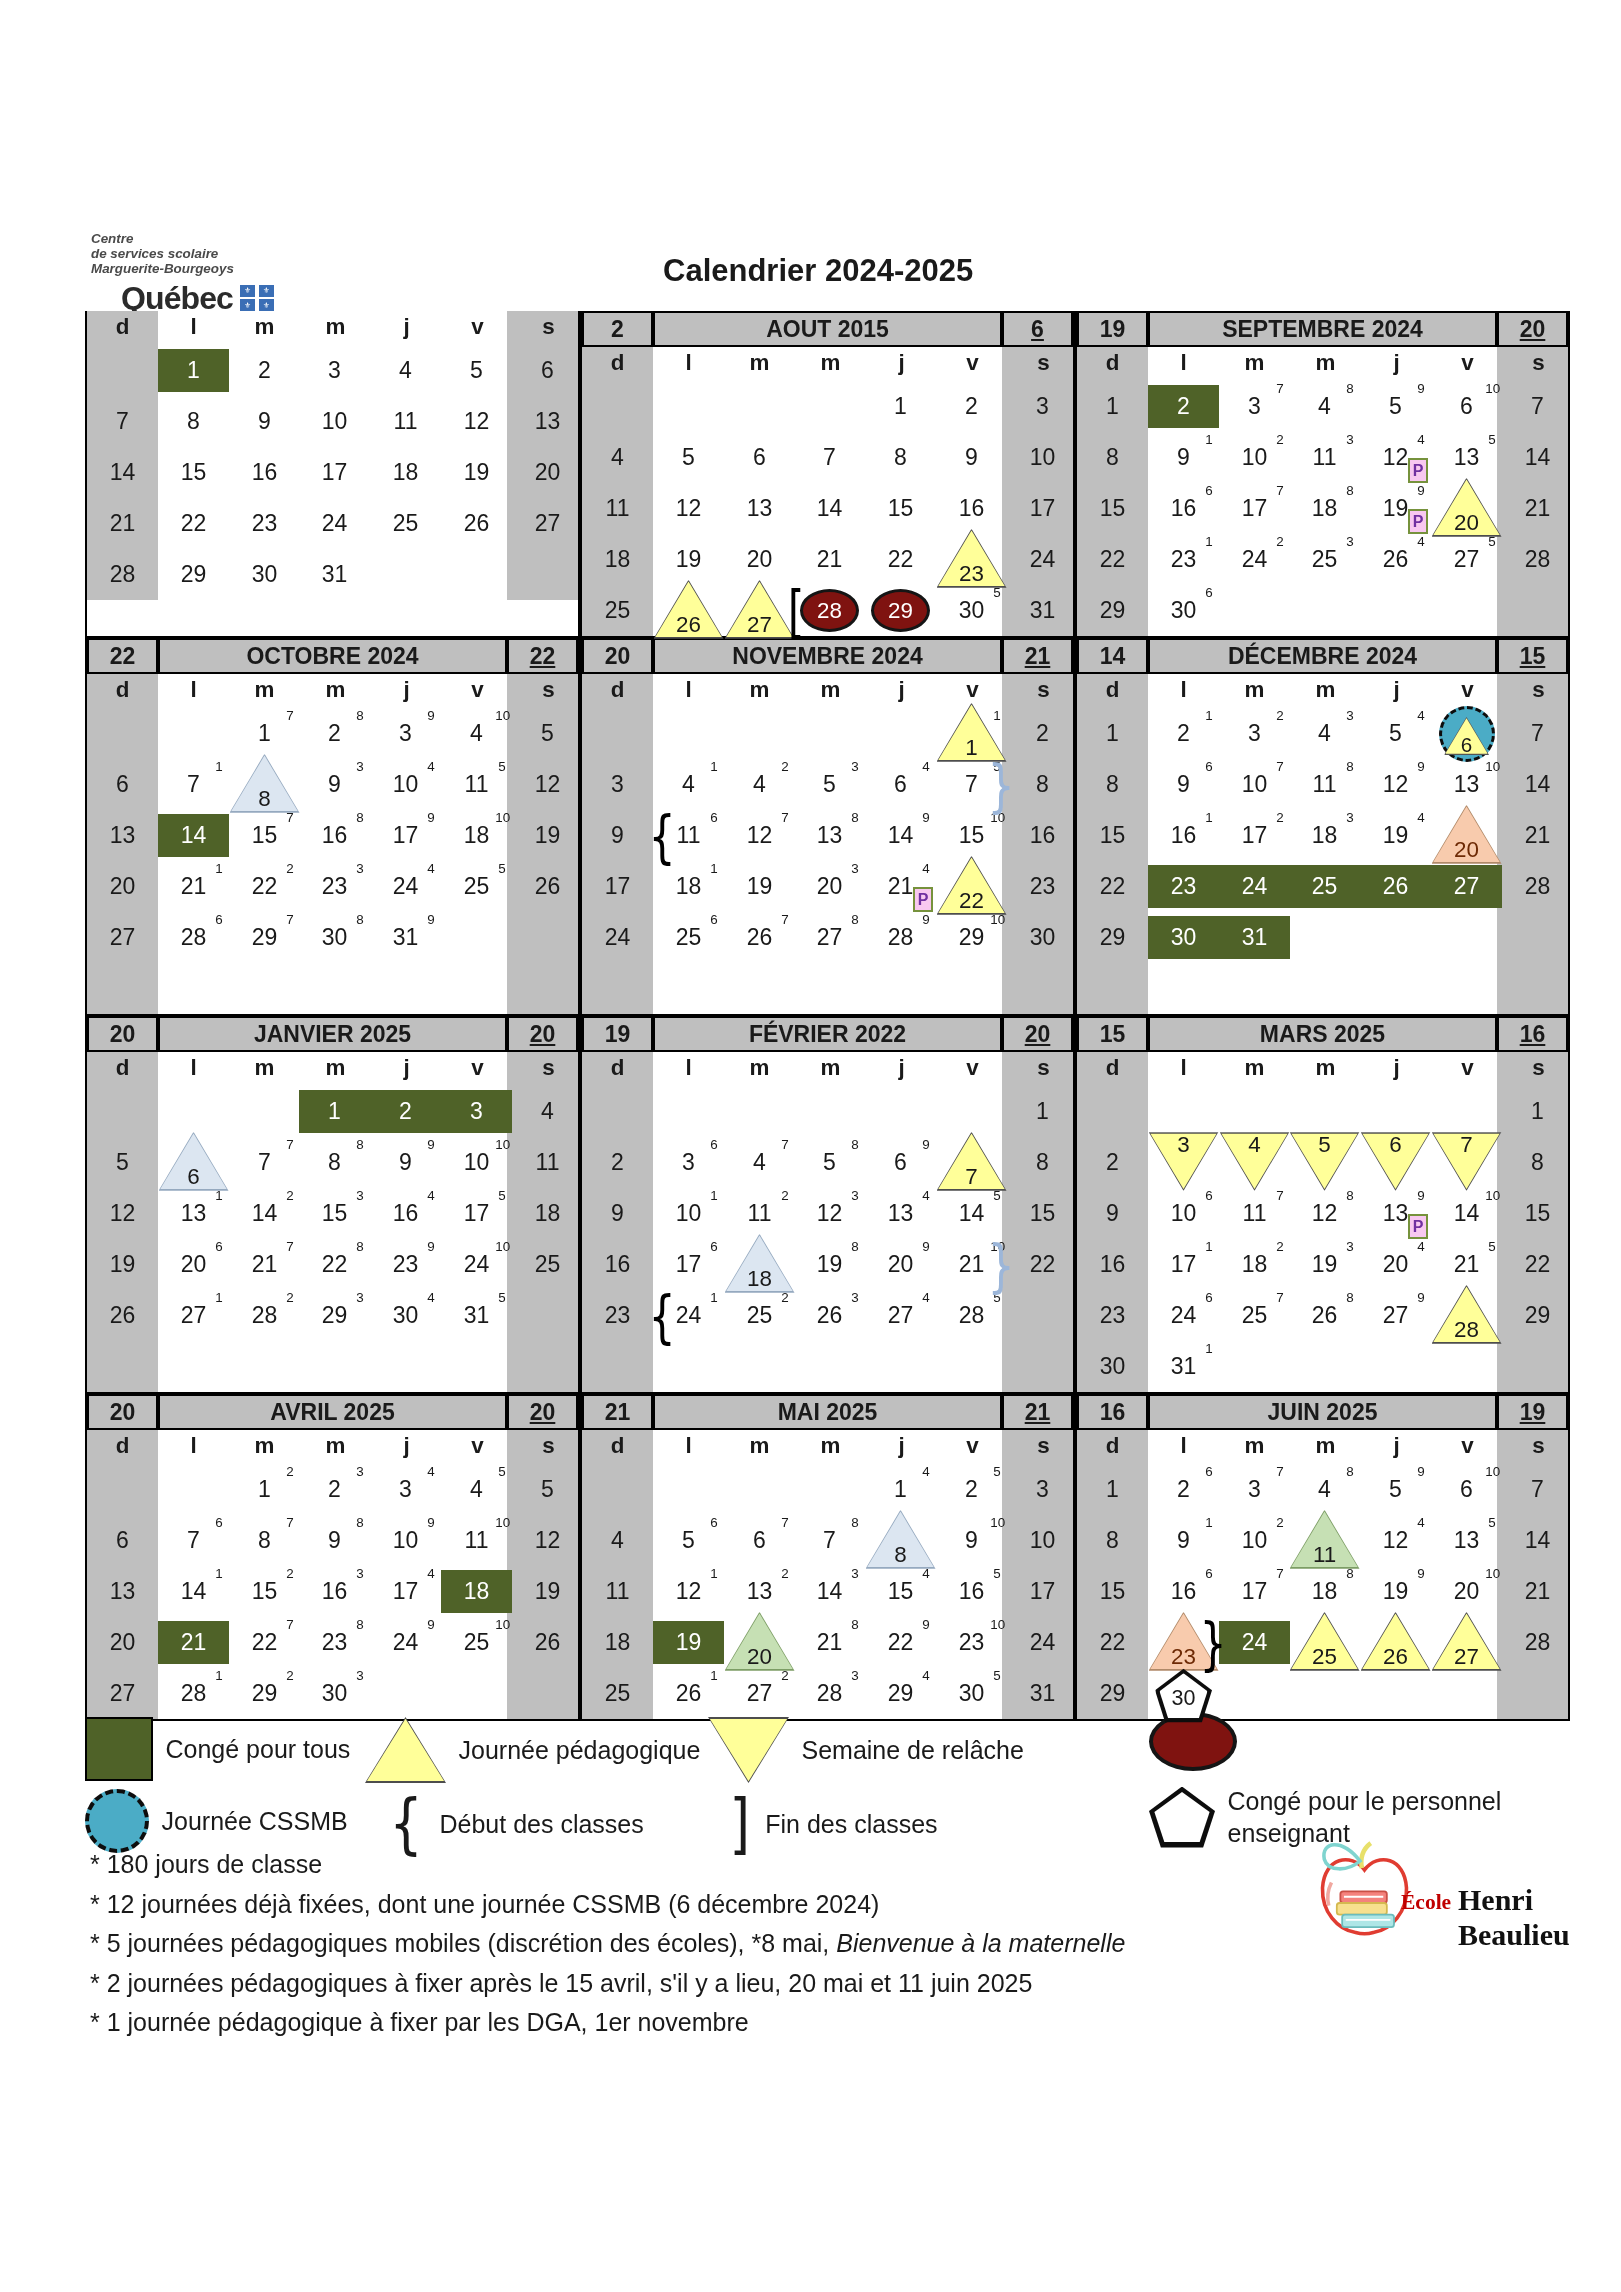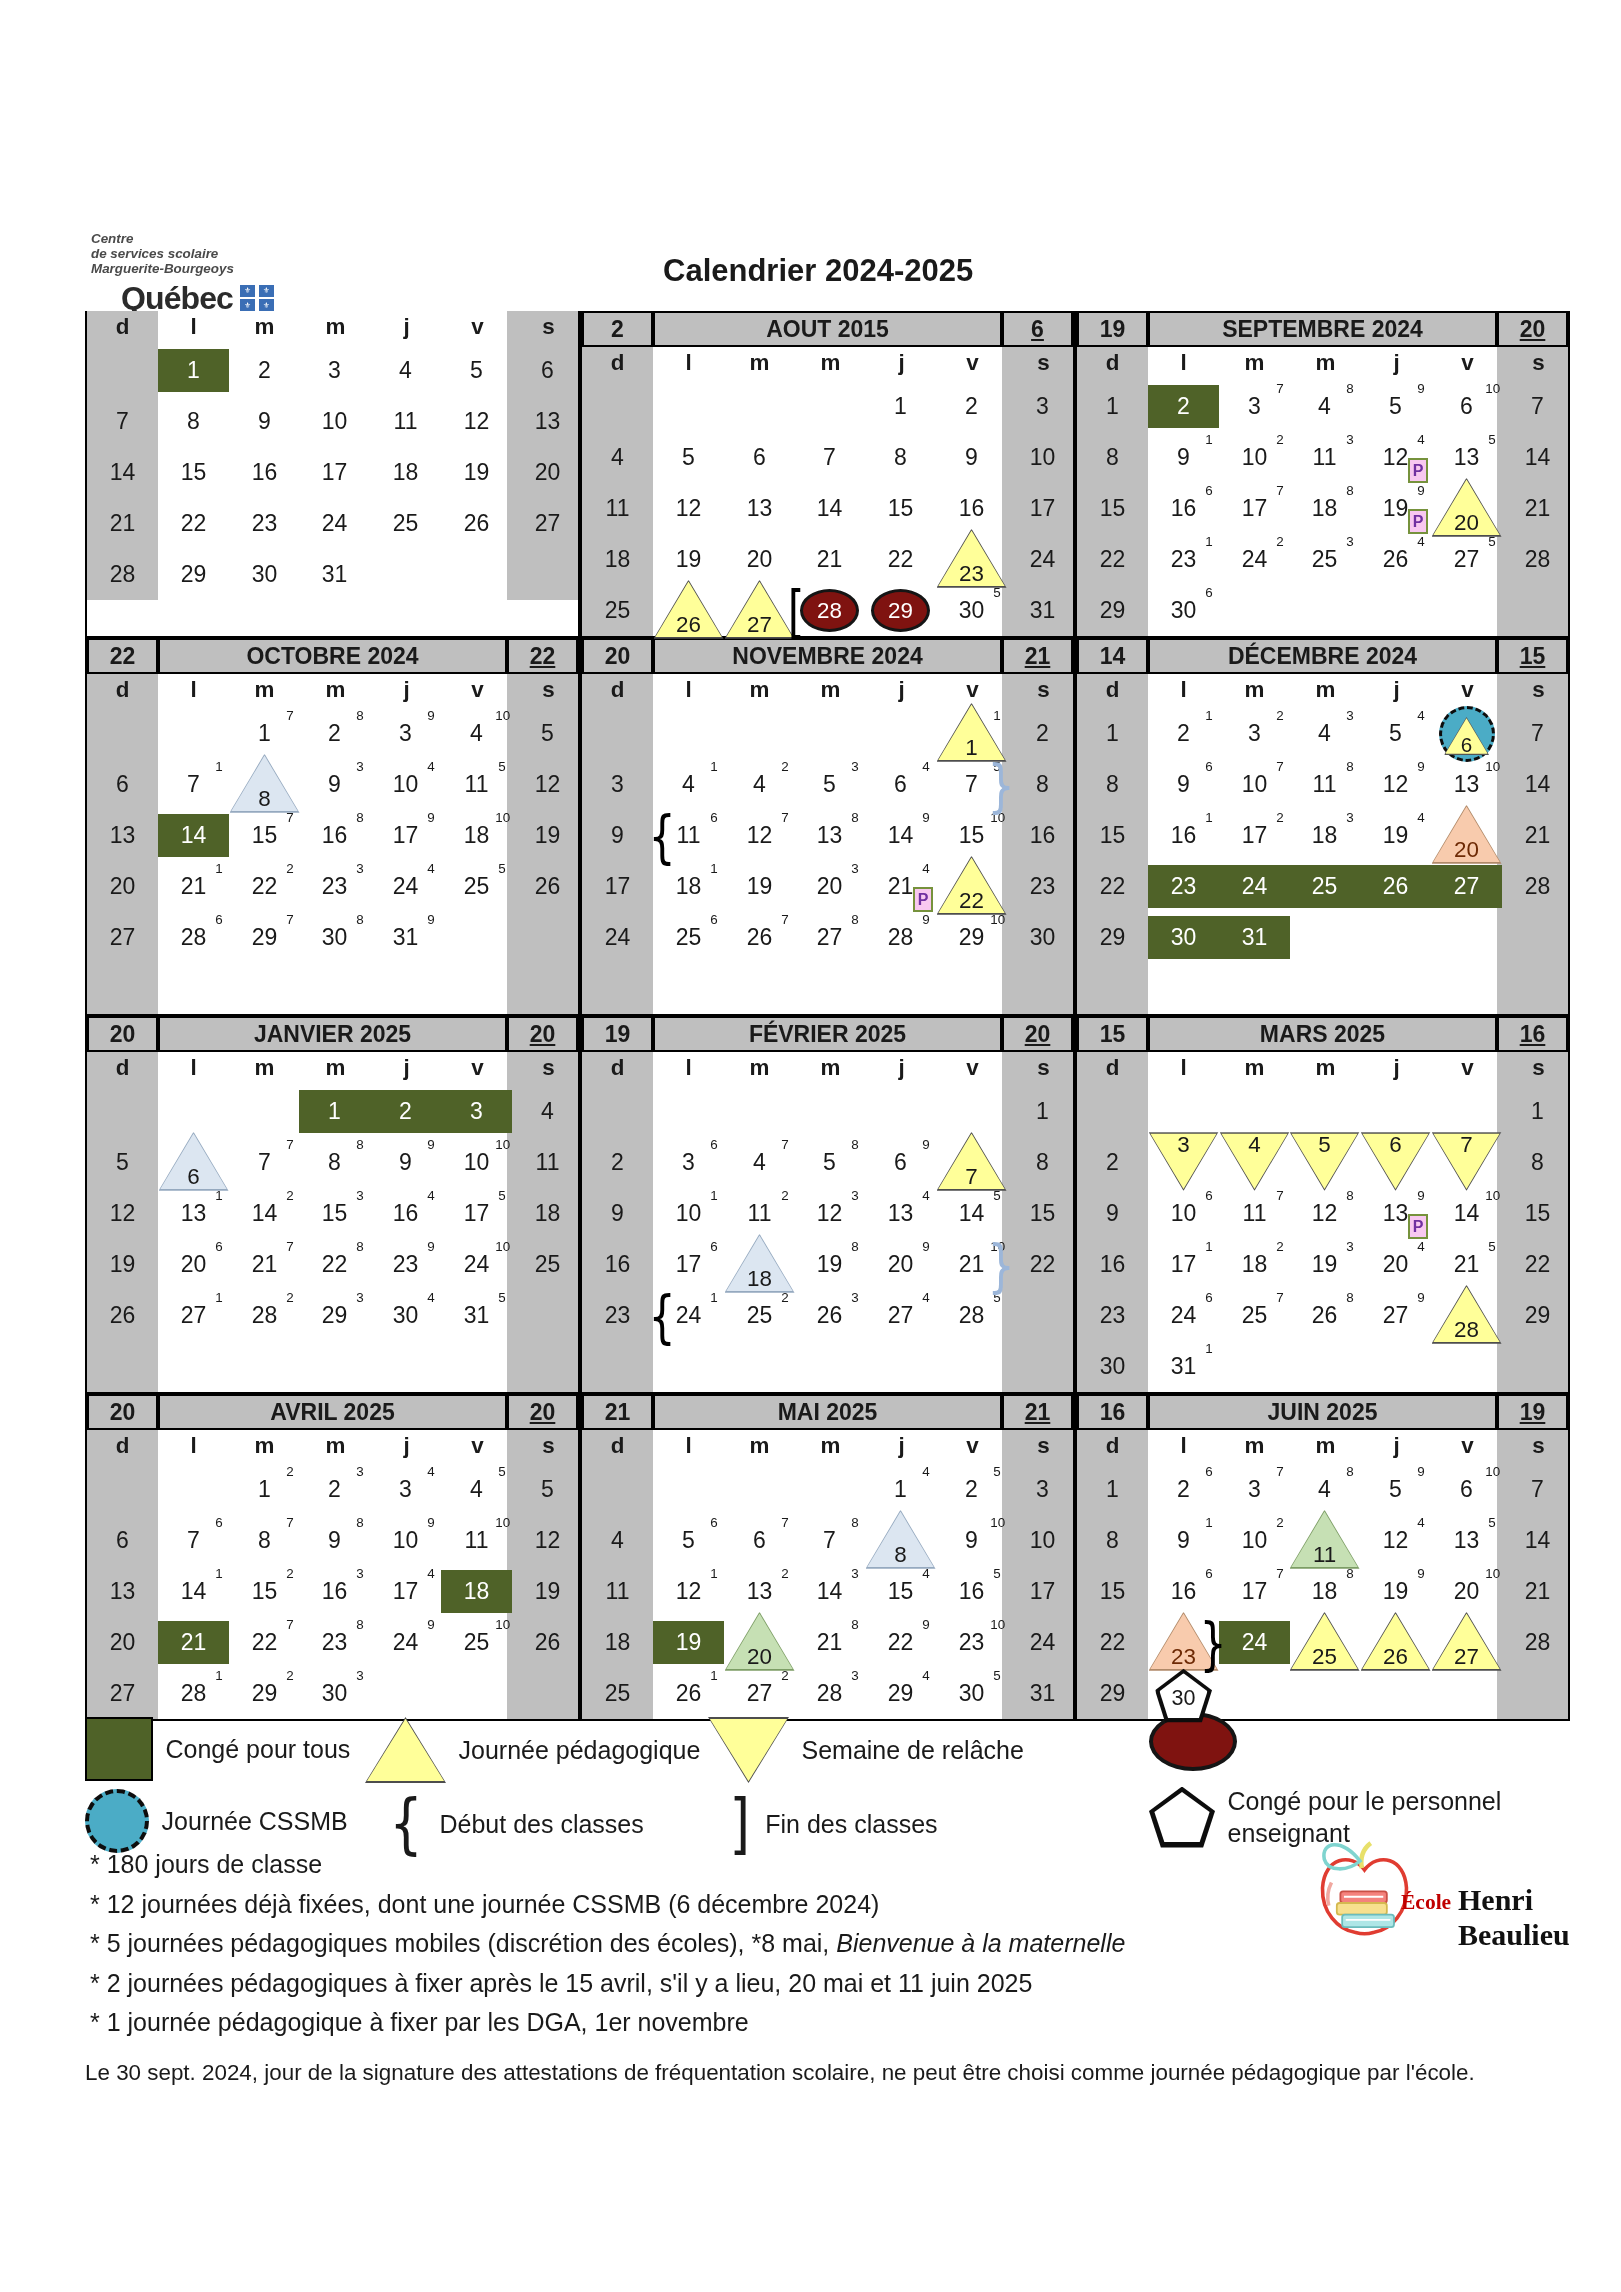--- a/index.html
+++ b/index.html
@@ -1085,21 +1085,21 @@
             </div>
             <div class="cell" style="left: 354px; top: 204px;">
               <span class="num">31</span>
               <span class="sup">5</span>
             </div>
           </div>
         </div>
         <div class="month">
           <div class="mhead">
             <div class="hc hnum">19</div>
-            <div class="hc htitle">FÉVRIER 2025</div>
+            <div class="hc htitle">FÉVRIER 2022</div>
             <div class="hc hnum u">
               <span>20</span>
             </div>
           </div>
           <div class="dow">
             <div class="westrip l"></div>
             <div class="westrip r"></div>
             <span>d</span>
             <span>l</span>
             <span>m</span>
@@ -1863,21 +1863,20 @@
         </span>
       </div>
     </div>
   <div id="notes">
       <div class="note" style="top: 1850px;"><span>* 180 jours de classe</span></div>
       <div class="note" style="top: 1890px;"><span>* 12 journées déjà fixées, dont une journée CSSMB (6 décembre 2024)</span></div>
       <div class="note" style="top: 1929px;"><span>* 5 journées pédagogiques mobiles (discrétion des écoles), *8 mai, </span><span class="i">Bienvenue à la maternelle</span></div>
       <div class="note" style="top: 1969px;"><span>* 2 journées pédagogiques à fixer après le 15 avril, s'il y a lieu, 20 mai et 11 juin 2025</span></div>
       <div class="note" style="top: 2008px;"><span>* 1 journée pédagogique à fixer par les DGA, 1er novembre</span></div>
     </div>
-  <div class="footer" id="footer" style="top: 2060px;">Le 30 sept. 2024, jour de la signature des attestations de fréquentation scolaire, ne peut être choisi comme journée pédagogique par l'école.</div>
 
   <div class="school">
     <svg width="99" height="134" viewBox="0 0 110 150">
       <path d="M55 38 C40 18 10 24 8 58 C7 85 25 105 45 108 C52 110 58 110 65 108 C85 105 103 85 102 58 C100 24 70 18 55 38 Z" fill="none" stroke="#e03c31" stroke-width="4"></path>
       <path d="M52 36 C50 24 54 14 62 8" fill="none" stroke="#e8e06a" stroke-width="5"></path>
       <path d="M50 28 C30 2 6 6 10 26 C14 40 36 40 50 28 Z" fill="none" stroke="#7fd4cf" stroke-width="4"></path>
       <path d="M18 52 C14 60 13 70 15 78" fill="none" stroke="#f0a8a0" stroke-width="4"></path>
       <rect x="28" y="62" width="52" height="13" rx="3" fill="#f4827d" stroke="#c94f46" stroke-width="2"></rect>
       <rect x="24" y="75" width="56" height="13" rx="3" fill="#f7e08e" stroke="#d4b94f" stroke-width="2"></rect>
       <rect x="30" y="88" width="58" height="14" rx="3" fill="#aee6e6" stroke="#6bbcbc" stroke-width="2"></rect>

